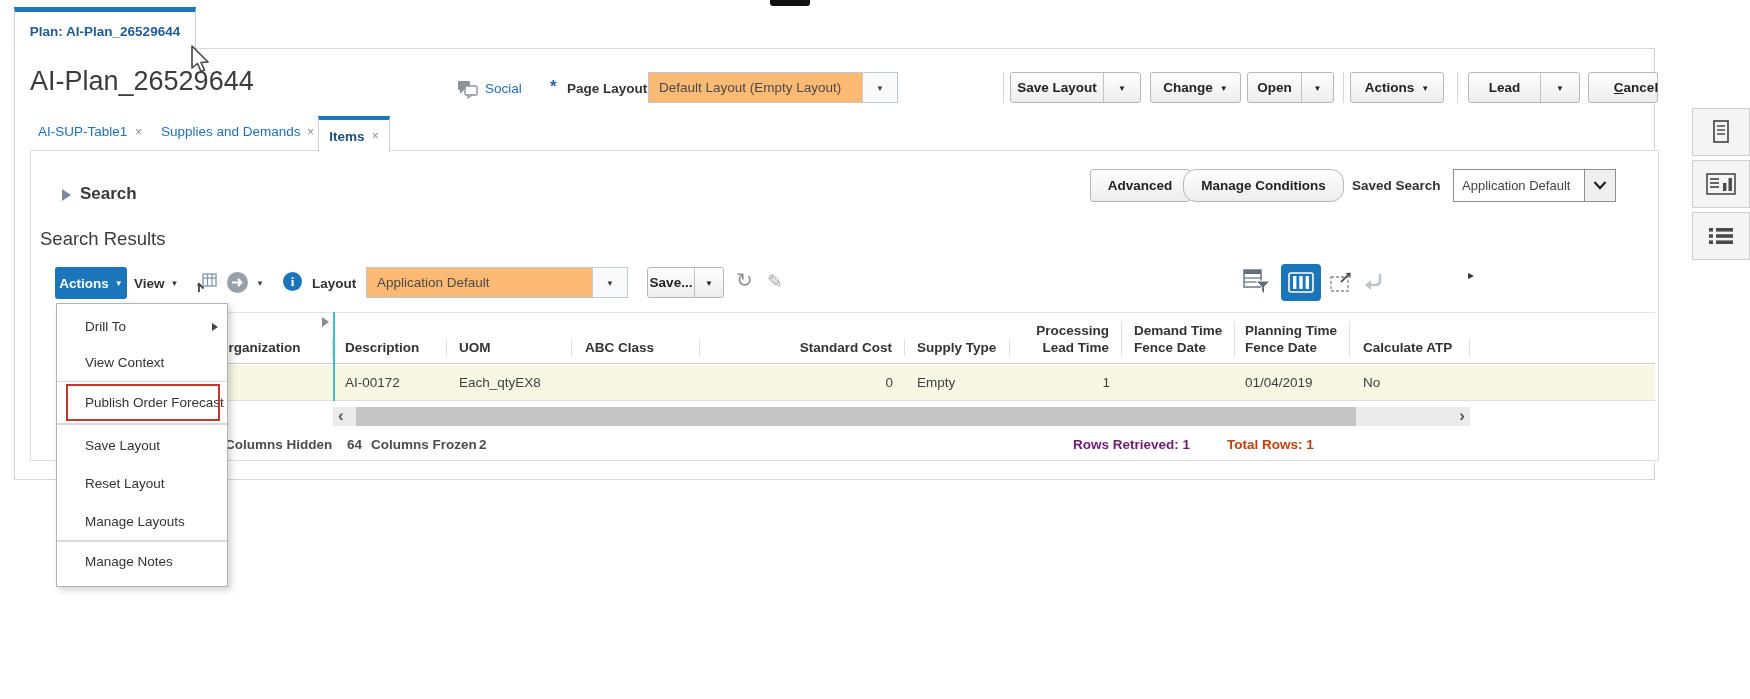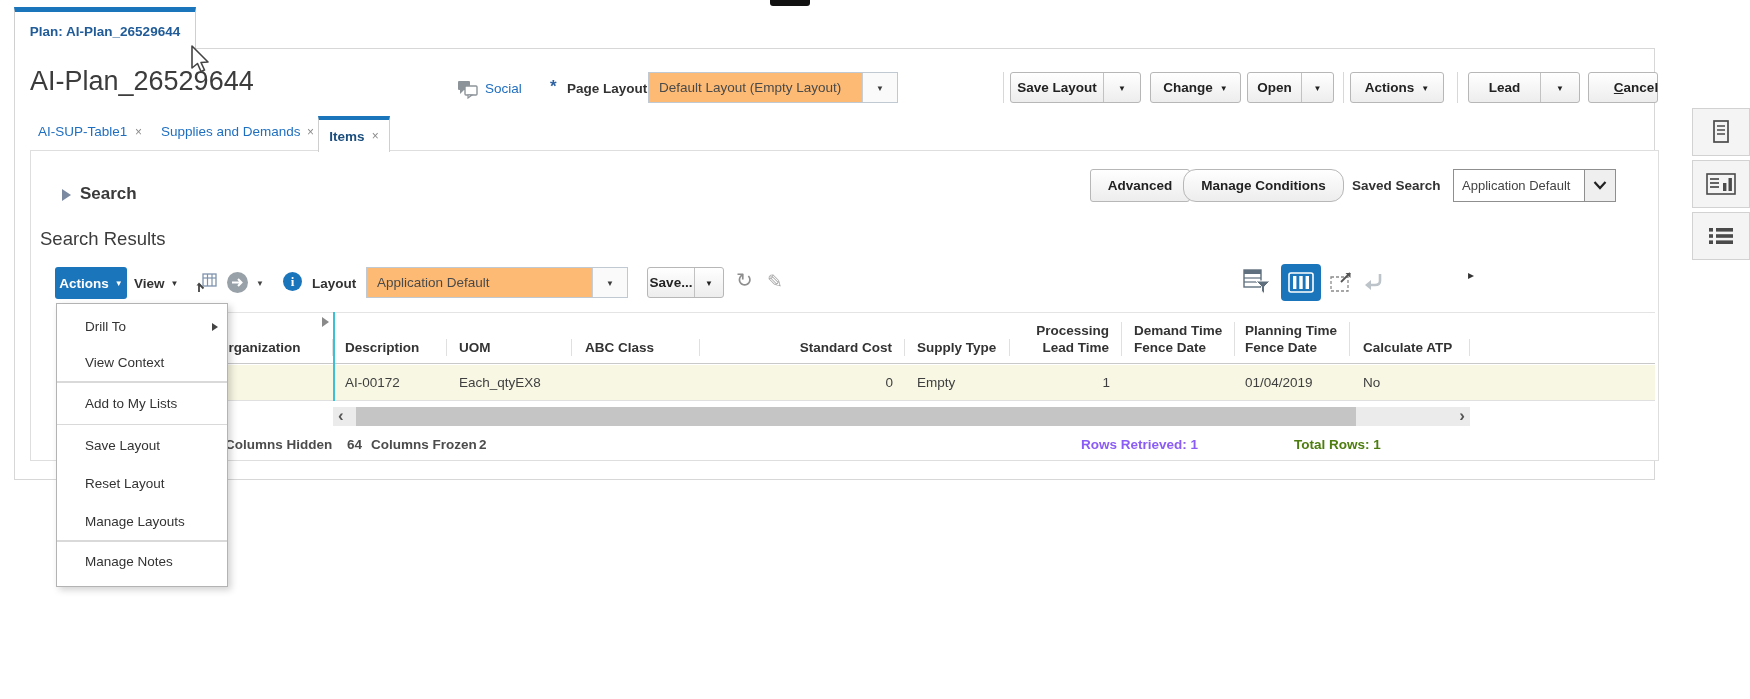--- a/index.html
+++ b/index.html
@@ -276,36 +276,37 @@
   <div class="abs" style="left:333px;top:407px;width:1137px;height:19px;background:#ebebeb;">
     <span style="position:absolute;left:5px;top:-1px;font-size:17px;font-weight:700;color:#555;line-height:19px;">‹</span>
     <div style="position:absolute;left:23px;top:0;width:1000px;height:19px;background:#c5c5c5;"></div>
     <span style="position:absolute;right:5px;top:-1px;font-size:17px;font-weight:700;color:#555;line-height:19px;">›</span>
   </div>
 
   <span class="abs bold" style="left:225px;top:437px;color:#4c4c4c;">Columns Hidden</span>
   <span class="abs bold" style="left:347px;top:437px;color:#4c4c4c;">64</span>
   <span class="abs bold" style="left:371px;top:437px;color:#4c4c4c;">Columns Frozen</span>
   <span class="abs bold" style="left:479px;top:437px;color:#4c4c4c;">2</span>
-  <span class="abs bold" style="left:1073px;top:437px;color:#8b5cf6;margin-left:8px;">Rows Retrieved: 1</span>
-  <span class="abs bold" style="left:1294px;top:437px;color:#4d7c0f;">Total Rows: 1</span>
+  <span class="abs bold" style="left:1073px;top:437px;color:#701a75;">Rows Retrieved: 1</span>
+  <span class="abs bold" style="left:1227px;top:437px;color:#c2410c;">Total Rows: 1</span>
 
   <div class="menu">
     <div class="mi" style="height:35px;">
       <span>Drill To</span>
       <span class="sub"></span>
     </div>
     <div class="mi" style="height:37px;">
       <span>View Context</span>
     </div>
     <div class="msep"></div>
-    <div class="msep"></div>
     <div class="mi" style="height:41px;">
-      <span>Add to My Lists</span>
-    </div>
+      <div class="redbox"></div>
+      <span>Publish Order Forecast</span>
+    </div>
+    <div class="msep"></div>
     <div class="msep"></div>
     <div class="mi" style="height:40px;">
       <span>Save Layout</span>
     </div>
     <div class="mi" style="height:37px;">
       <span>Reset Layout</span>
     </div>
     <div class="mi" style="height:38px;">
       <span>Manage Layouts</span>
     </div>

